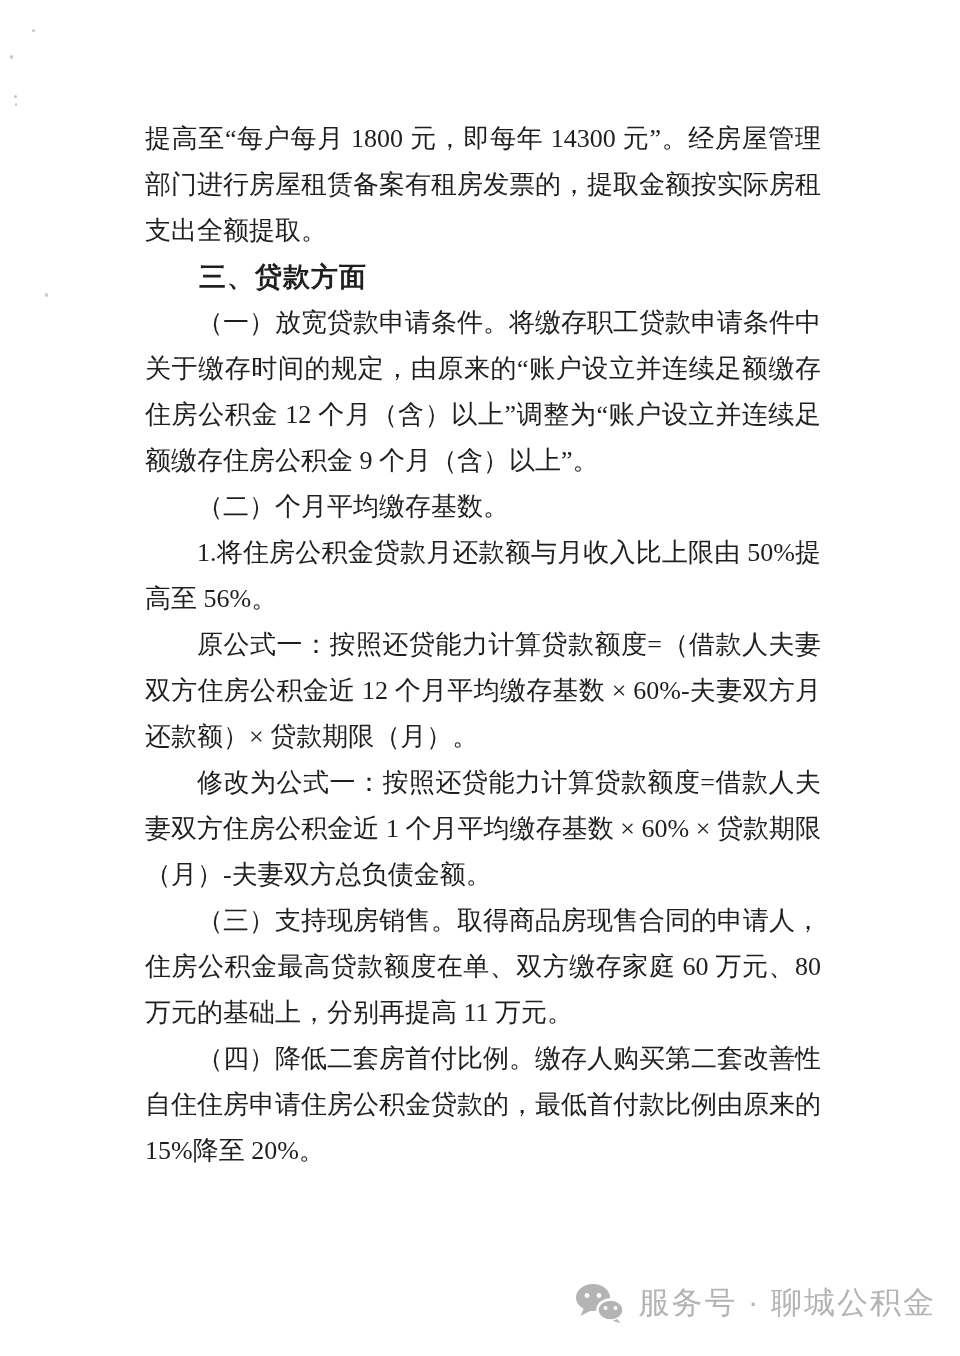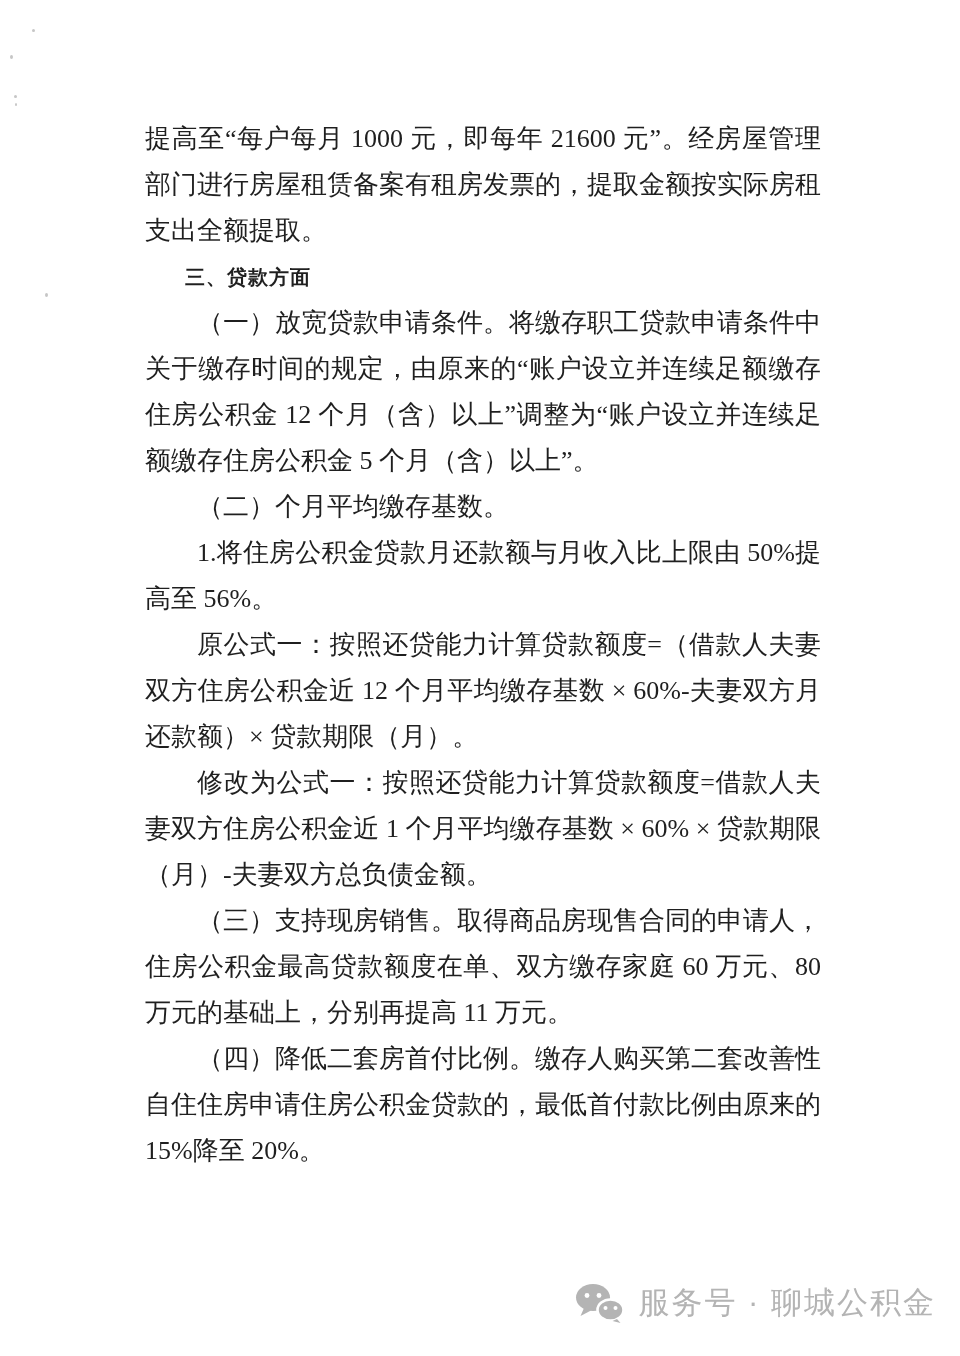--- a/index.html
+++ b/index.html
@@ -30,21 +30,21 @@
   p.para {
     margin: 0;
     text-indent: 2em;
   }
   p.para.no-indent {
     text-indent: 0;
   }
   p.para.heading {
     font-family: "Liberation Sans", "DejaVu Sans", sans-serif;
     font-weight: bold;
-    font-size: 20px;
+    font-size: 27px;
     letter-spacing: 1px;
   }
 
   
   .footer-badge {
     position: absolute;
     right: 24px;
     bottom: 32px;
     display: flex;
     align-items: center;
@@ -74,23 +74,23 @@
 </head>
 <body>
 
 <div class="speck s1"></div>
 <div class="speck s2"></div>
 <div class="speck s3"></div>
 <div class="speck s4"></div>
 <div class="speck s5"></div>
 
 <div class="doc-body" id="doc-body">
-    <p class="para no-indent">提高至“每户每月 1000 元，即每年 21600 元”。经房屋管理部门进行房屋租赁备案有租房发票的，提取金额按实际房租支出全额提取。</p>
+    <p class="para no-indent">提高至“每户每月 1800 元，即每年 14300 元”。经房屋管理部门进行房屋租赁备案有租房发票的，提取金额按实际房租支出全额提取。</p>
     <p class="para heading">三、贷款方面</p>
-    <p class="para">（一）放宽贷款申请条件。将缴存职工贷款申请条件中关于缴存时间的规定，由原来的“账户设立并连续足额缴存住房公积金 12 个月（含）以上”调整为“账户设立并连续足额缴存住房公积金 5 个月（含）以上”。</p>
+    <p class="para">（一）放宽贷款申请条件。将缴存职工贷款申请条件中关于缴存时间的规定，由原来的“账户设立并连续足额缴存住房公积金 12 个月（含）以上”调整为“账户设立并连续足额缴存住房公积金 9 个月（含）以上”。</p>
     <p class="para">（二）个月平均缴存基数。</p>
     <p class="para">1.将住房公积金贷款月还款额与月收入比上限由 50%提高至 56%。</p>
     <p class="para">原公式一：按照还贷能力计算贷款额度=（借款人夫妻双方住房公积金近 12 个月平均缴存基数 × 60%-夫妻双方月还款额）× 贷款期限（月）。</p>
     <p class="para">修改为公式一：按照还贷能力计算贷款额度=借款人夫妻双方住房公积金近 1 个月平均缴存基数 × 60% × 贷款期限（月）-夫妻双方总负债金额。</p>
     <p class="para">（三）支持现房销售。取得商品房现售合同的申请人，住房公积金最高贷款额度在单、双方缴存家庭 60 万元、80 万元的基础上，分别再提高 11 万元。</p>
     <p class="para">（四）降低二套房首付比例。缴存人购买第二套改善性自住住房申请住房公积金贷款的，最低首付款比例由原来的 15%降至 20%。</p>
   </div>
 
 <div class="footer-badge">
   <span class="wx-icon">

